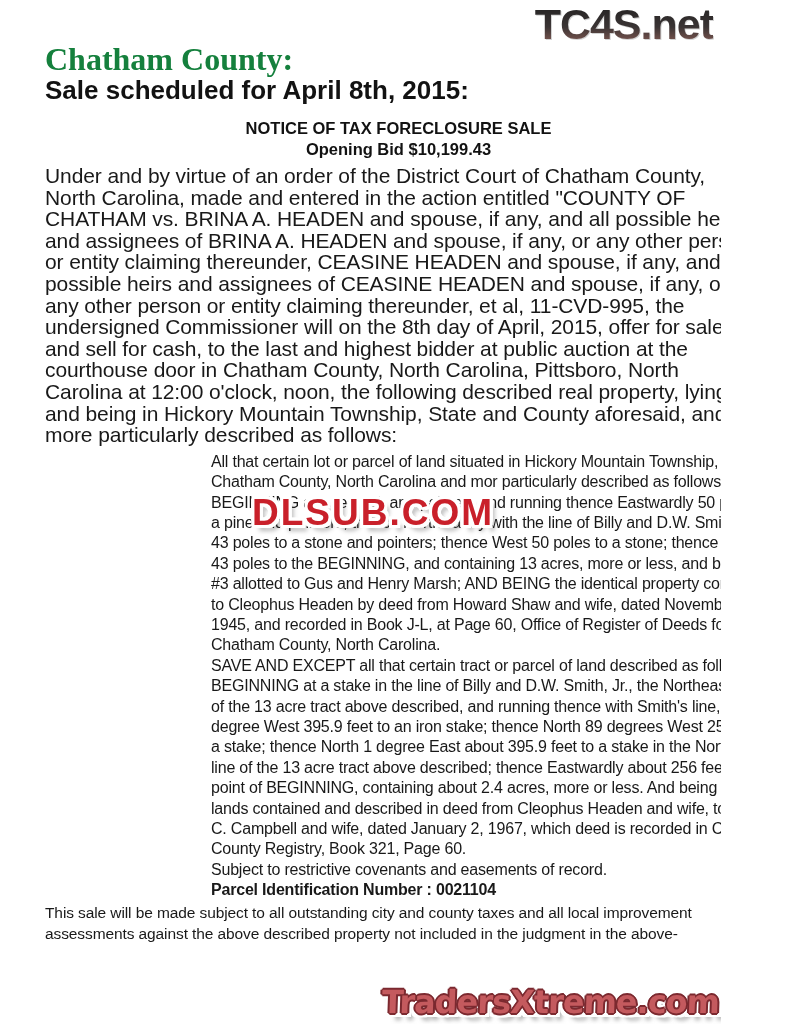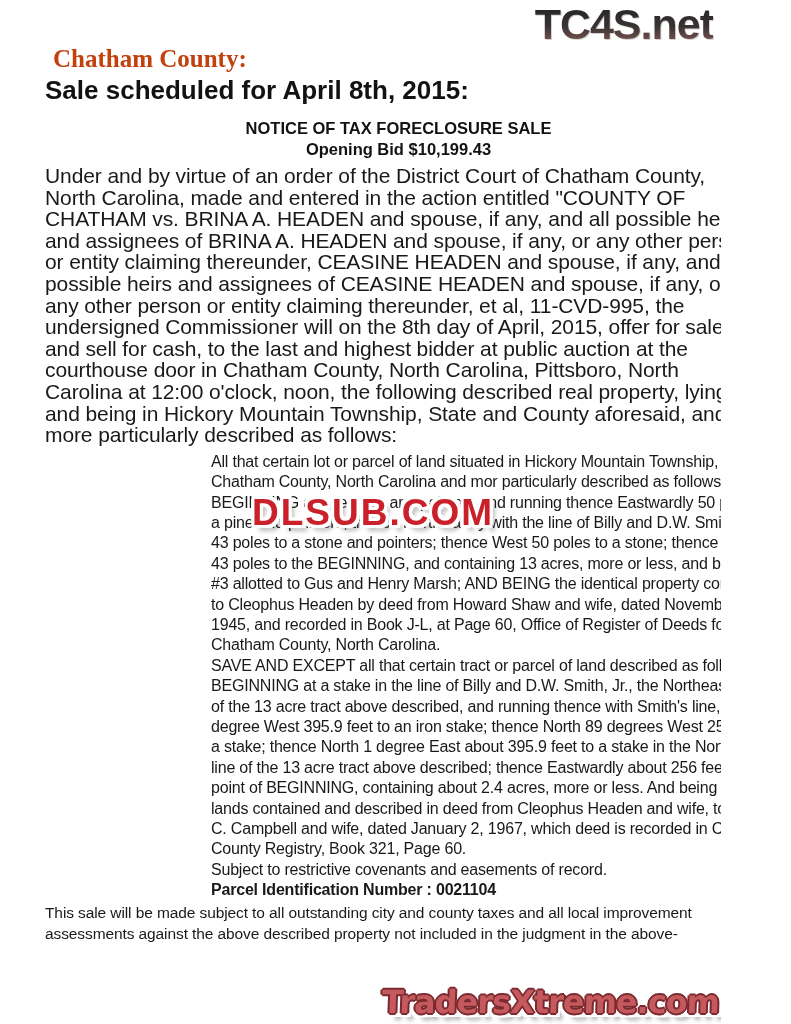--- a/index.html
+++ b/index.html
@@ -26,26 +26,26 @@
     background-clip: text;
     color: transparent;
     filter: drop-shadow(1px 1px 0 rgba(180,180,180,0.6));
   }
   .content {
     position: absolute;
     top: 0; left: 45px;
     width: 707px;
   }
   .county-title {
-    margin: 44px 0 0 8px;
+    margin: 44px 0 0 0;
     font-family: "Liberation Serif", serif;
     font-weight: bold;
-    font-size: 25px;
+    font-size: 32px;
     line-height: 30px;
-    color: #c2410c;
+    color: #15803d;
   }
   .sale-title {
     margin: 1px 0 13px 0;
     font-weight: bold;
     font-size: 26px;
     line-height: 30px;
     color: #121212;
   }
   .notice-title, .notice-bid {
     text-align: center;

